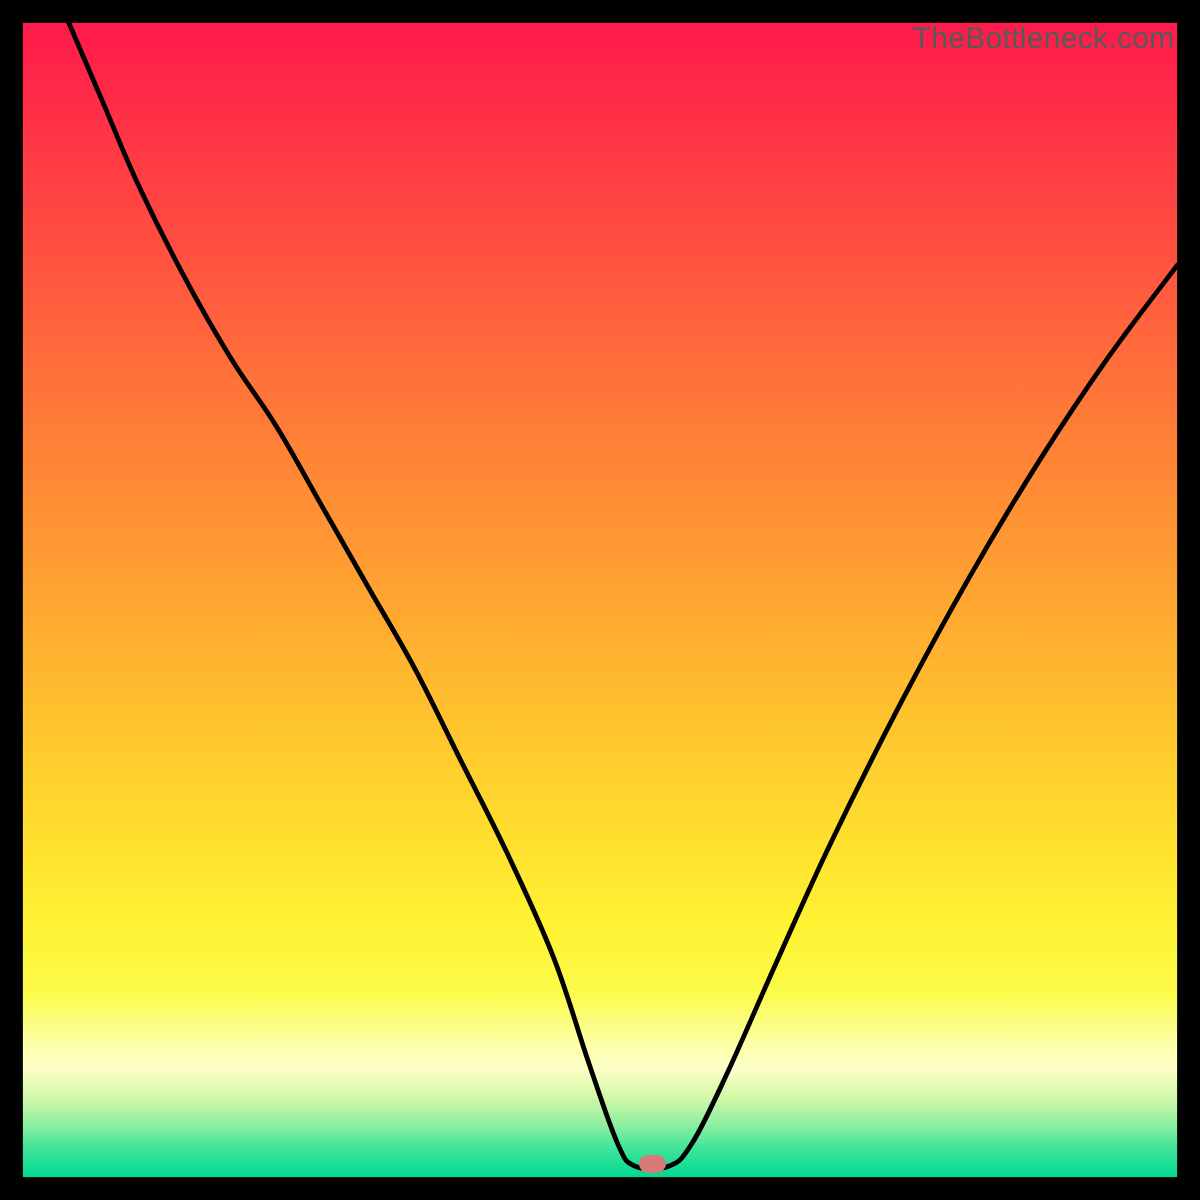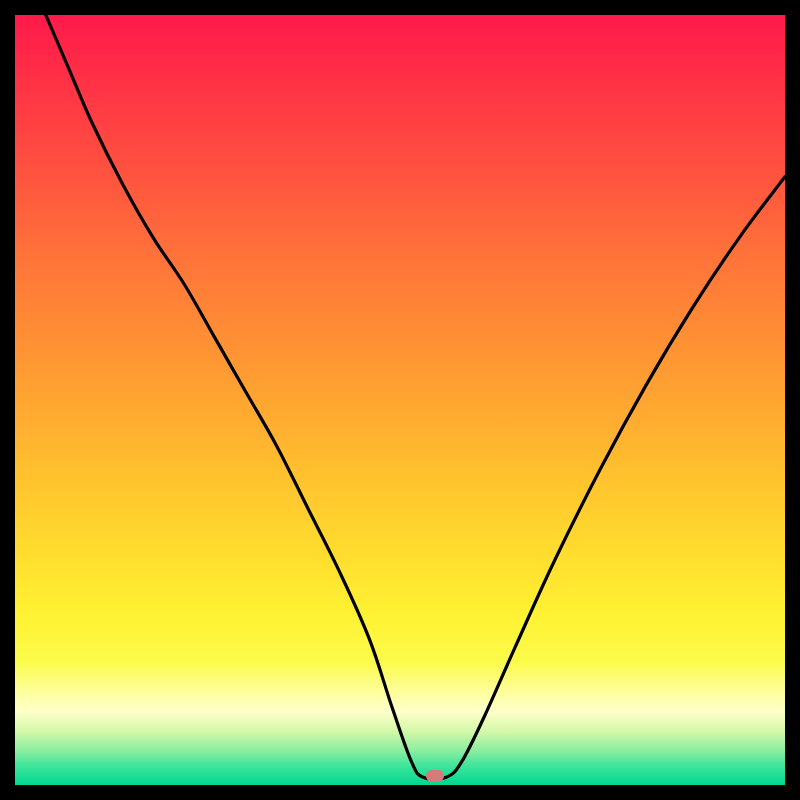--- a/index.html
+++ b/index.html
@@ -80,14 +80,15 @@
       </defs>
       <rect x="0" y="0" width="770" height="770" fill="url(#bgGrad)"></rect>
     </svg>
 
     <svg class="curve-svg" viewBox="0 0 770 770" preserveAspectRatio="none">
       <path id="curvePath" d="M 30.80 0.00 C 34.96 9.70, 45.58 34.50, 53.90 53.90 C 62.22 73.30, 67.30 87.01, 77.00 107.80 C 86.70 128.59, 96.71 148.61, 107.80 169.40 C 118.89 190.19, 127.51 205.28, 138.60 223.30 C 149.69 241.32, 158.31 251.48, 169.40 269.50 C 180.49 287.52, 189.11 304.00, 200.20 323.40 C 211.29 342.80, 219.91 357.90, 231.00 377.30 C 242.09 396.70, 250.71 410.41, 261.80 431.20 C 272.89 451.99, 281.51 470.62, 292.60 492.80 C 303.69 514.98, 312.31 530.84, 323.40 554.40 C 334.49 577.96, 344.50 598.75, 354.20 623.70 C 363.90 648.65, 369.68 670.82, 377.30 693.00 C 384.92 715.18, 391.01 734.43, 396.55 746.90 C 402.09 759.37, 401.86 759.53, 408.10 762.30 C 414.34 765.07, 424.27 765.07, 431.20 762.30 C 438.13 759.53, 439.67 757.99, 446.60 746.90 C 453.53 735.81, 460.00 721.49, 469.70 700.70 C 479.40 679.91, 488.03 659.12, 500.50 631.40 C 512.97 603.68, 523.75 578.58, 539.00 546.70 C 554.25 514.82, 568.57 486.18, 585.20 454.30 C 601.83 422.42, 614.77 398.71, 631.40 369.60 C 648.03 340.49, 660.97 318.93, 677.60 292.60 C 694.23 266.27, 707.17 246.86, 723.80 223.30 C 740.43 199.74, 761.68 172.79, 770.00 161.70" fill="none" stroke-width="3.2" stroke-linejoin="round" stroke-linecap="round" stroke="#000000"></path>
     </svg>
 
     <div id="marker" class="marker" style="left: 54.5%; top: 98.8%; background: rgb(216, 122, 122);"></div>
 
+    <div class="watermark">TheBottleneck.com</div>
   </div>
 </div>
 
 </body></html>

